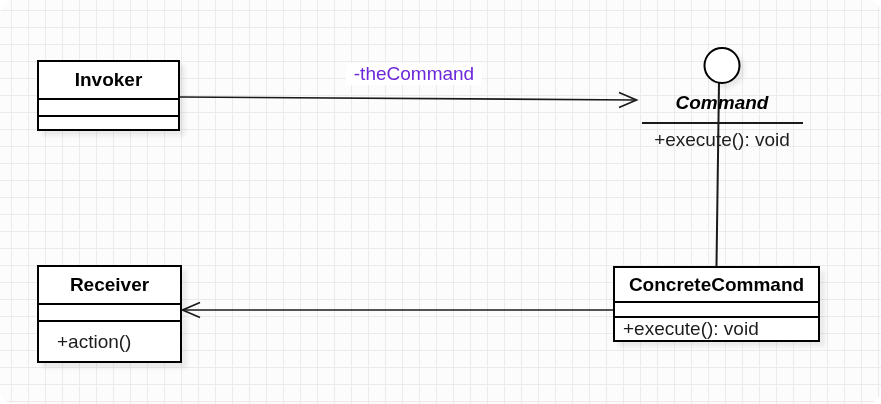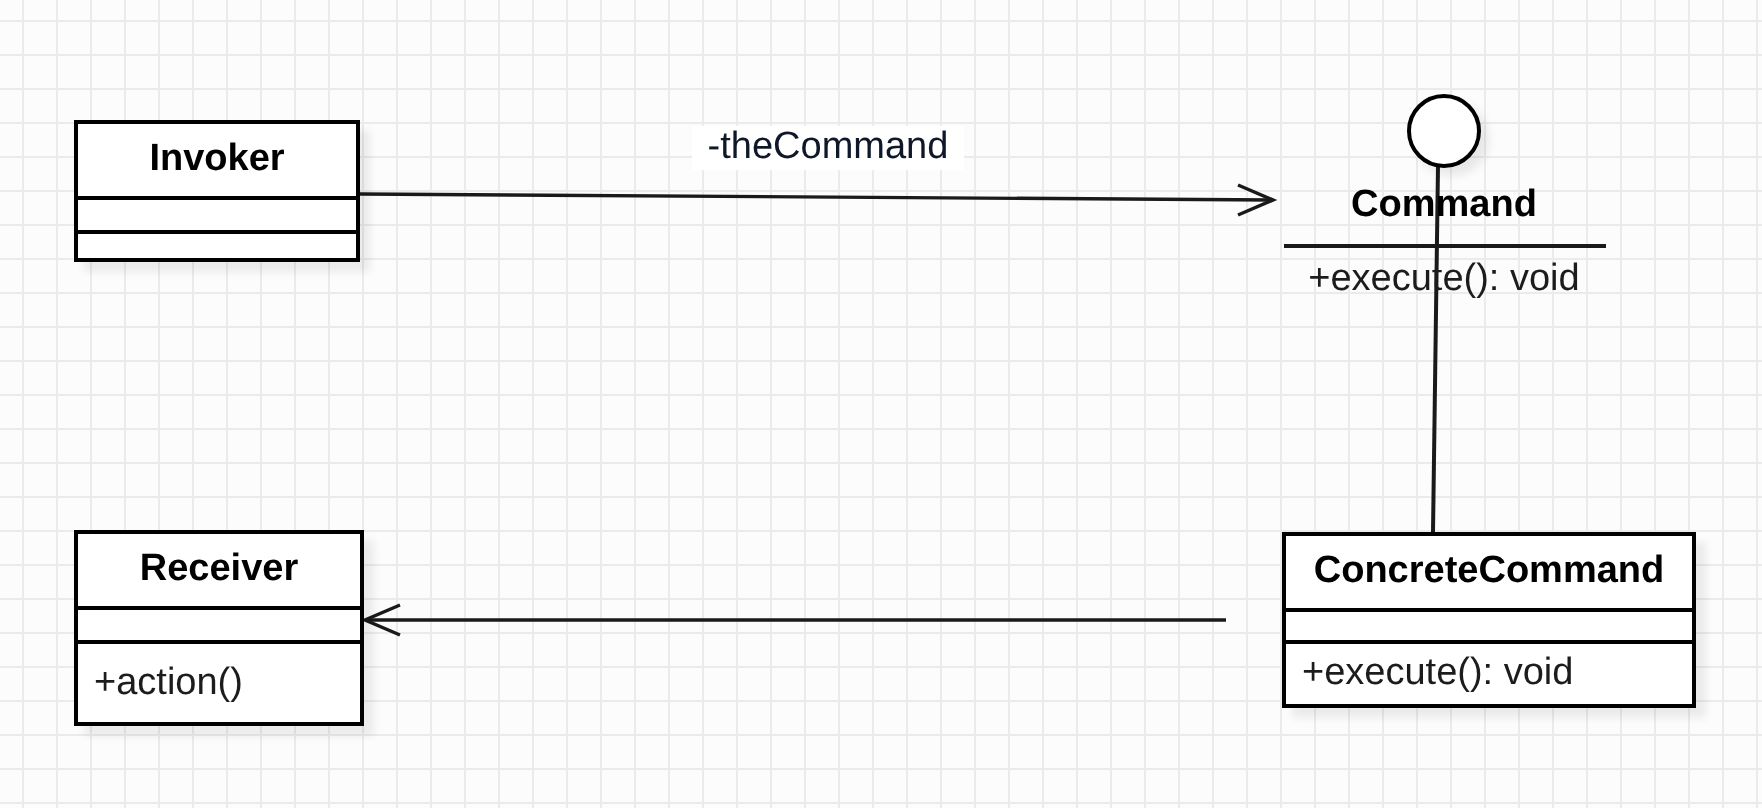--- a/index.html
+++ b/index.html
@@ -9,20 +9,21 @@
   }
   .canvas {
     position: relative;
     width: 881px; height: 404px;
     background-color: #fcfcfc;
     background-image:
       linear-gradient(to right, #ebebeb 1px, transparent 1px),
       linear-gradient(to bottom, #ebebeb 1px, transparent 1px);
     background-size: 17px 17px;
     background-position: -6px -7px;
+    border-radius: 15px;
   }
   svg.edges { position: absolute; left: 0; top: 0; width: 881px; height: 404px; }
 
   .uml-class {
     position: absolute;
     box-sizing: border-box;
     background: #ffffff;
     border: 2px solid #000;
     box-shadow: 5px 5px 4px rgba(0,0,0,0.07);
     display: flex; flex-direction: column;
@@ -32,43 +33,43 @@
     font-weight: bold; font-size: 19px;
     text-align: center;
     border-bottom: 2px solid #000;
     display: flex; align-items: center; justify-content: center;
     white-space: nowrap; overflow: hidden;
   }
   .uml-attrs { border-bottom: 2px solid #000; }
   .uml-ops {
     font-size: 19px; color: #1c1c1c;
     display: flex; align-items: center;
-    padding-left: 8px;
+    padding-left: 18px;
     white-space: nowrap;
   }
 
   .iface-group { position: absolute; left: 622px; top: 90px; width: 200px; height: 66px; }
   .iface-name {
     position: absolute; top: 0; left: 0; width: 100%;
     text-align: center; font-weight: bold; font-size: 19px;
-    line-height: 25px; color: #000; white-space: nowrap;
+    line-height: 25px; color: #000; white-space: nowrap; font-style: italic;
   }
   .iface-underline {
     position: absolute; top: 32px; left: 20px;
     width: 161px; height: 2px; background: #1a1a1a;
   }
   .iface-op {
     position: absolute; top: 37px; left: 0; width: 100%;
     text-align: center; font-size: 19px; line-height: 25px;
     color: #1c1c1c; white-space: nowrap;
   }
 
   .edge-label {
     position: absolute;
-    font-size: 19px; line-height: 22px; color: #0f172a;
+    font-size: 19px; line-height: 22px; color: #6d28d9;
     text-align: center; white-space: nowrap;
     background: #ffffff; padding: 0 2px;
   }
   .label-thecommand { left: 346px; top: 63px; width: 132px; }
   .label-receiver   { left: 350px; top: 321px; width: 92px; }
 
   .lollipop-shadow { filter: drop-shadow(4px 4px 2px rgba(0,0,0,0.08)); }
 </style>
 </head>
 <body>
@@ -93,21 +94,21 @@
     <div class="uml-attrs" style="height:15px;"></div>
     <div class="uml-ops" style="flex:1;"></div>
   </div>
 
   <div class="uml-class" style="left:37px; top:265px; width:145px; height:98px;">
     <div class="uml-title" style="height:36px;">Receiver</div>
     <div class="uml-attrs" style="height:15px;"></div>
     <div class="uml-ops" style="flex:1;">+action()</div>
   </div>
 
-  <div class="uml-class" style="left:613px; top:266px; width:207px; height:88px;margin-left:28px;">
+  <div class="uml-class" style="left:613px; top:266px; width:207px; height:76px;">
     <div class="uml-title" style="height:36px;">ConcreteCommand</div>
     <div class="uml-attrs" style="height:14px;"></div>
     <div class="uml-ops" style="flex:1; padding-left:8px;">+execute(): void</div>
   </div>
 
   <div class="iface-group">
     <div class="iface-name">Command</div>
     <div class="iface-underline"></div>
     <div class="iface-op">+execute(): void</div>
   </div>

